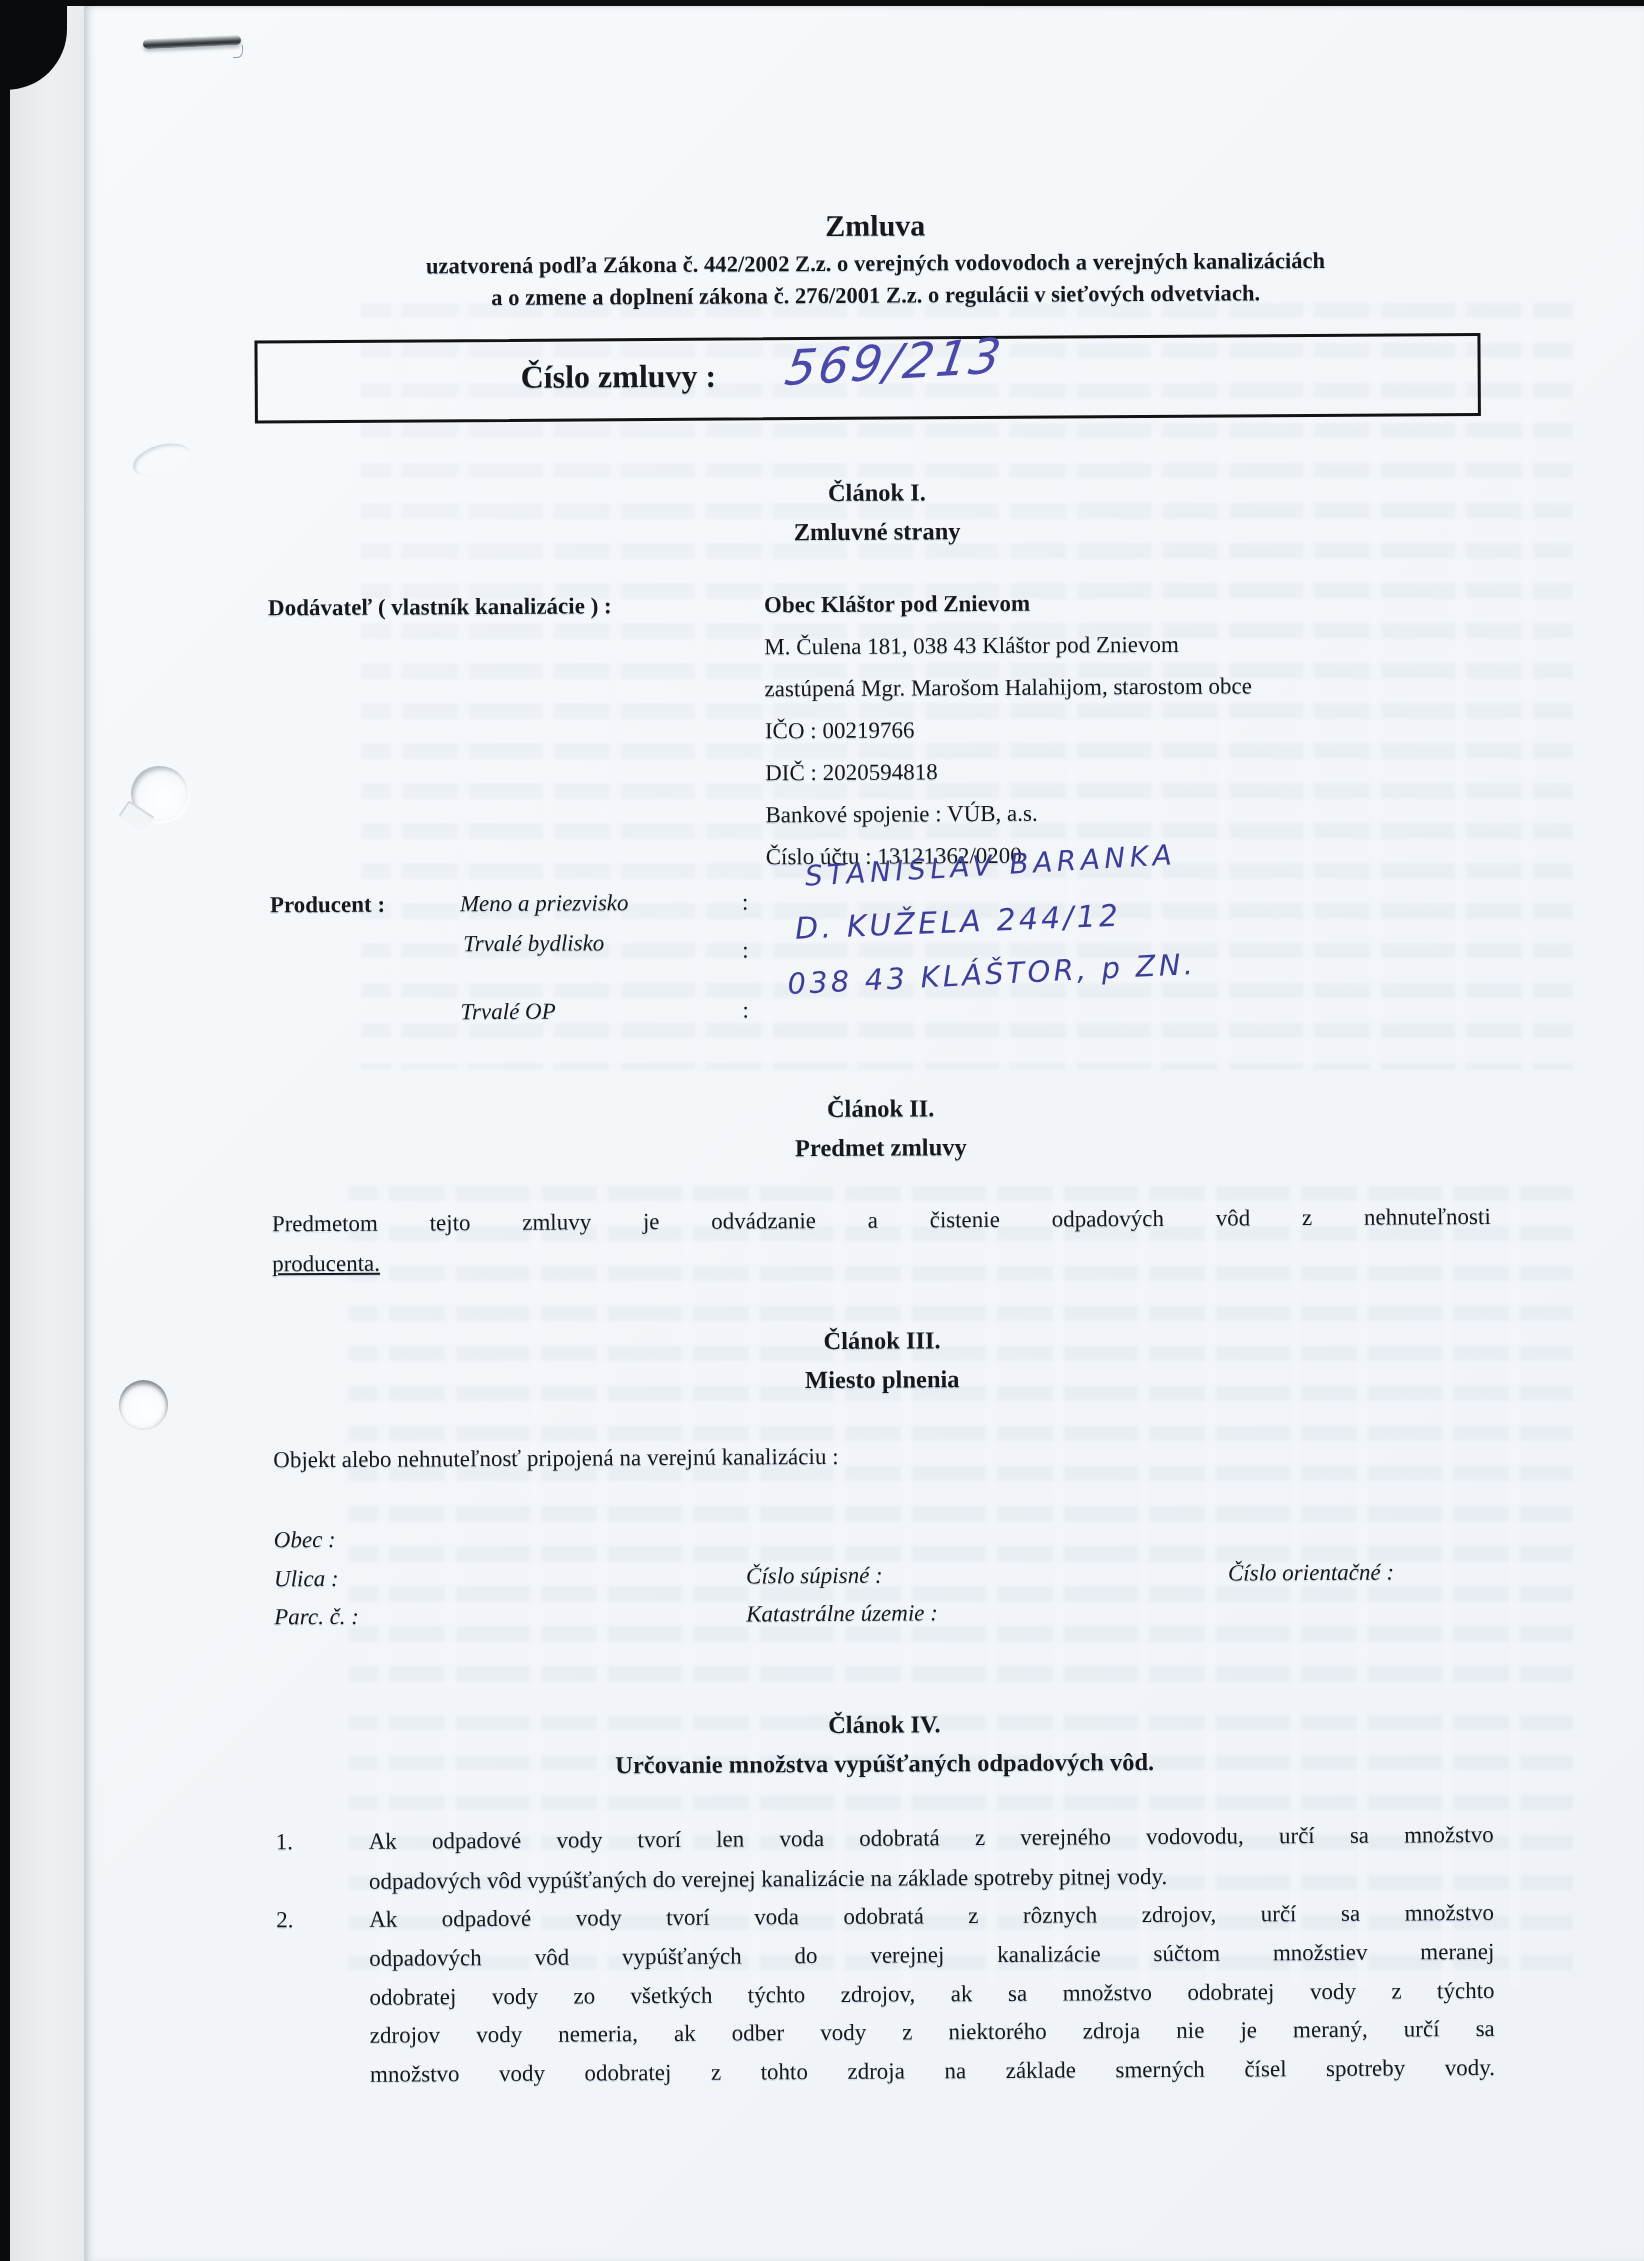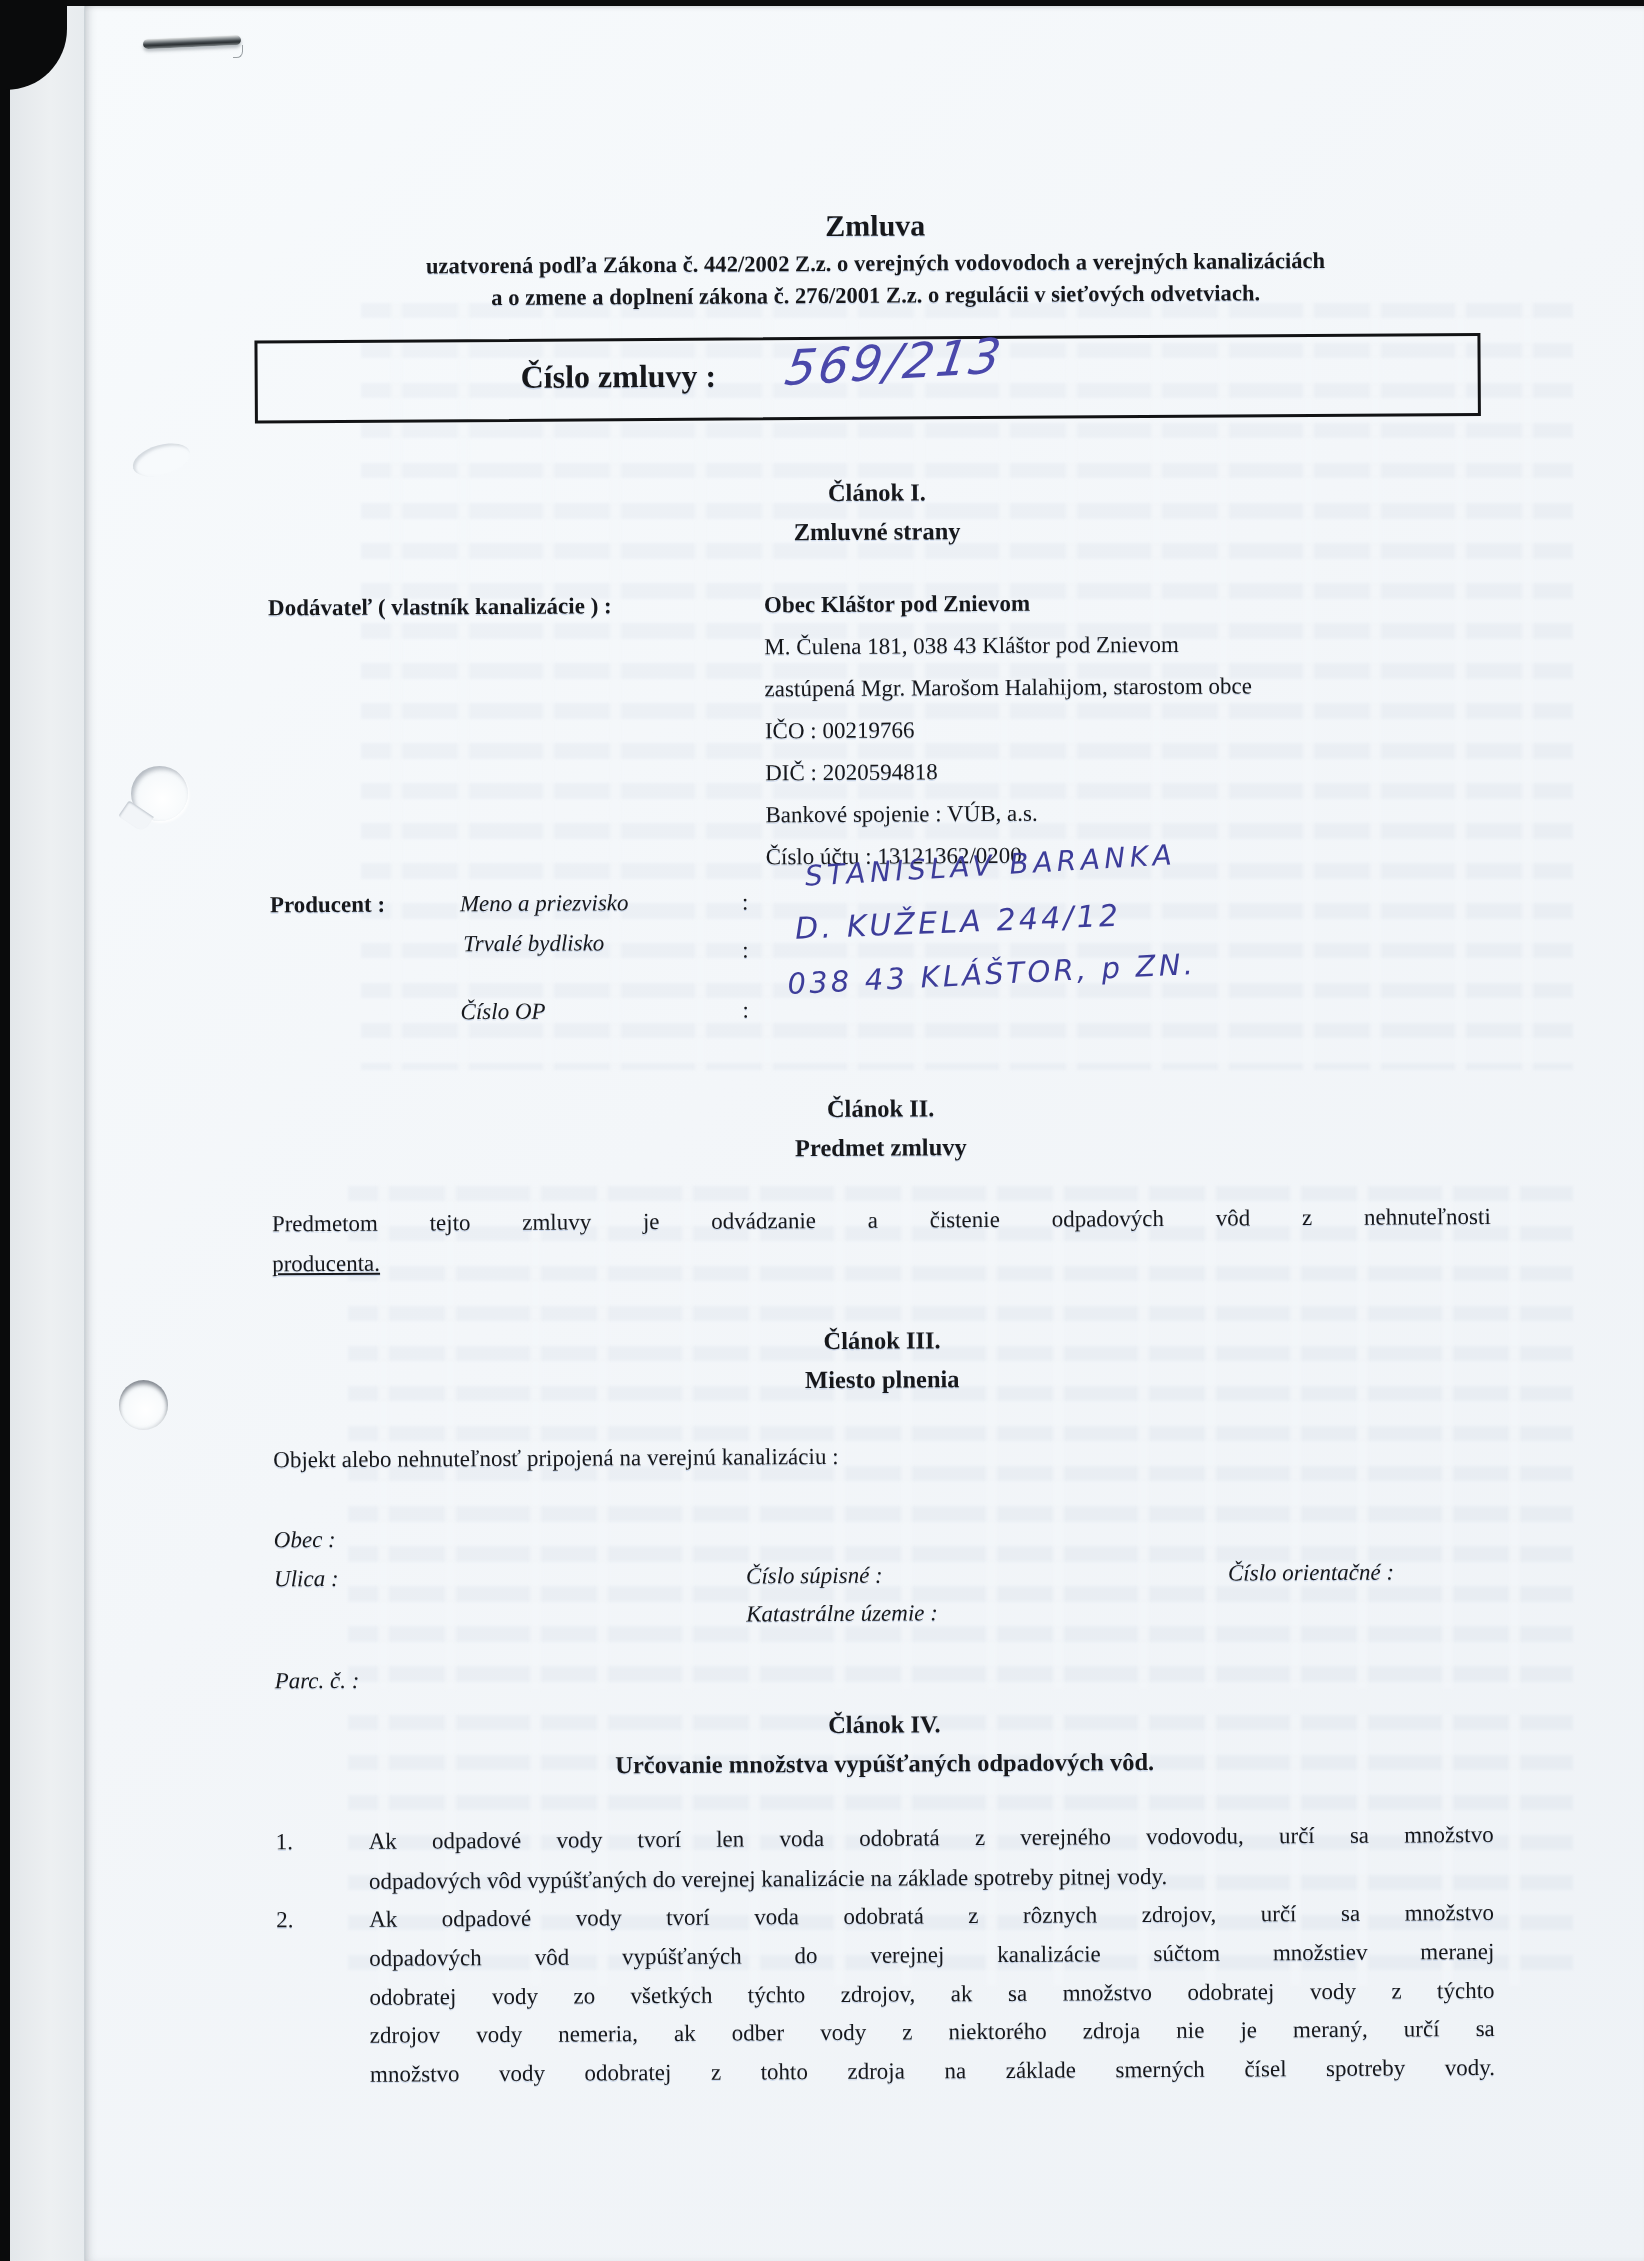--- a/index.html
+++ b/index.html
@@ -97,41 +97,41 @@
   <div class="abs t" style="left:767px;top:717px;">IČO : 00219766</div>
   <div class="abs t" style="left:767px;top:759px;">DIČ : 2020594818</div>
   <div class="abs t" style="left:767px;top:801px;">Bankové spojenie : VÚB, a.s.</div>
   <div class="abs t" style="left:767px;top:843px;">Číslo účtu : 13121362/0200</div>
 
   <div class="abs t b" style="left:271px;top:888px;">Producent :</div>
   <div class="abs t i" style="left:461px;top:888px;">Meno a priezvisko</div>
   <div class="abs t" style="left:743px;top:888px;">:</div>
   <div class="abs t i" style="left:464px;top:928px;">Trvalé bydlisko</div>
   <div class="abs t" style="left:743px;top:936px;">:</div>
-  <div class="abs t i" style="left:461px;top:996px;">Číslo OP</div>
+  <div class="abs t i" style="left:461px;top:996px;">Trvalé OP</div>
   <div class="abs t" style="left:743px;top:996px;">:</div>
 
   <div class="abs hand" style="left:806px;top:850px;font-size:28px;letter-spacing:4.5px;transform:rotate(-3deg);">STANISLAV BARANKA</div>
   <div class="abs hand" style="left:796px;top:905px;font-size:30px;letter-spacing:3.2px;transform:rotate(-2deg);">D. KUŽELA 244/12</div>
   <div class="abs hand" style="left:788px;top:958px;font-size:29px;letter-spacing:3.2px;transform:rotate(-2.5deg);">038 43 KLÁŠTOR, p ZN.</div>
 
   <div class="abs t b blk" style="top:1094px;font-size:24.5px;">Článok II.</div>
   <div class="abs t b blk" style="top:1133px;font-size:24.5px;">Predmet zmluvy</div>
   <div class="abs t just" style="left:271px;top:1207px;width:1219px;">Predmetom tejto zmluvy je odvádzanie a čistenie odpadových vôd z nehnuteľnosti</div>
   <div class="abs t" style="left:271px;top:1247px;text-decoration:underline;">producenta.</div>
 
   <div class="abs t b blk" style="top:1326px;font-size:24.5px;">Článok III.</div>
   <div class="abs t b blk" style="top:1365px;font-size:24.5px;">Miesto plnenia</div>
   <div class="abs t" style="left:271px;top:1443px;">Objekt alebo nehnuteľnosť pripojená na verejnú kanalizáciu :</div>
 
   <div class="abs t i" style="left:271px;top:1523px;">Obec :</div>
   <div class="abs t i" style="left:271px;top:1562px;">Ulica :</div>
   <div class="abs t i" style="left:743px;top:1562px;">Číslo súpisné :</div>
   <div class="abs t i" style="left:1217px;top:1562px;margin-left:8px;">Číslo orientačné :</div>
-  <div class="abs t i" style="left:271px;top:1664px;">Parc. č. :</div>
+  <div class="abs t i" style="left:271px;top:1600px;">Parc. č. :</div>
   <div class="abs t i" style="left:743px;top:1600px;">Katastrálne územie :</div>
 
   <div class="abs t b blk" style="top:1710px;font-size:24.5px;">Článok IV.</div>
   <div class="abs t b blk" style="top:1749px;font-size:24.5px;">Určovanie množstva vypúšťaných odpadových vôd.</div>
 
   <div class="abs t" style="left:271px;top:1825px;">1.</div>
   <div class="abs t just" style="left:364px;top:1825px;width:1125px;">Ak odpadové vody tvorí len voda odobratá z verejného vodovodu, určí sa množstvo</div>
   <div class="abs t" style="left:364px;top:1865px;">odpadových vôd vypúšťaných do verejnej kanalizácie na základe spotreby pitnej vody.</div>
 
   <div class="abs t" style="left:271px;top:1903px;">2.</div>

